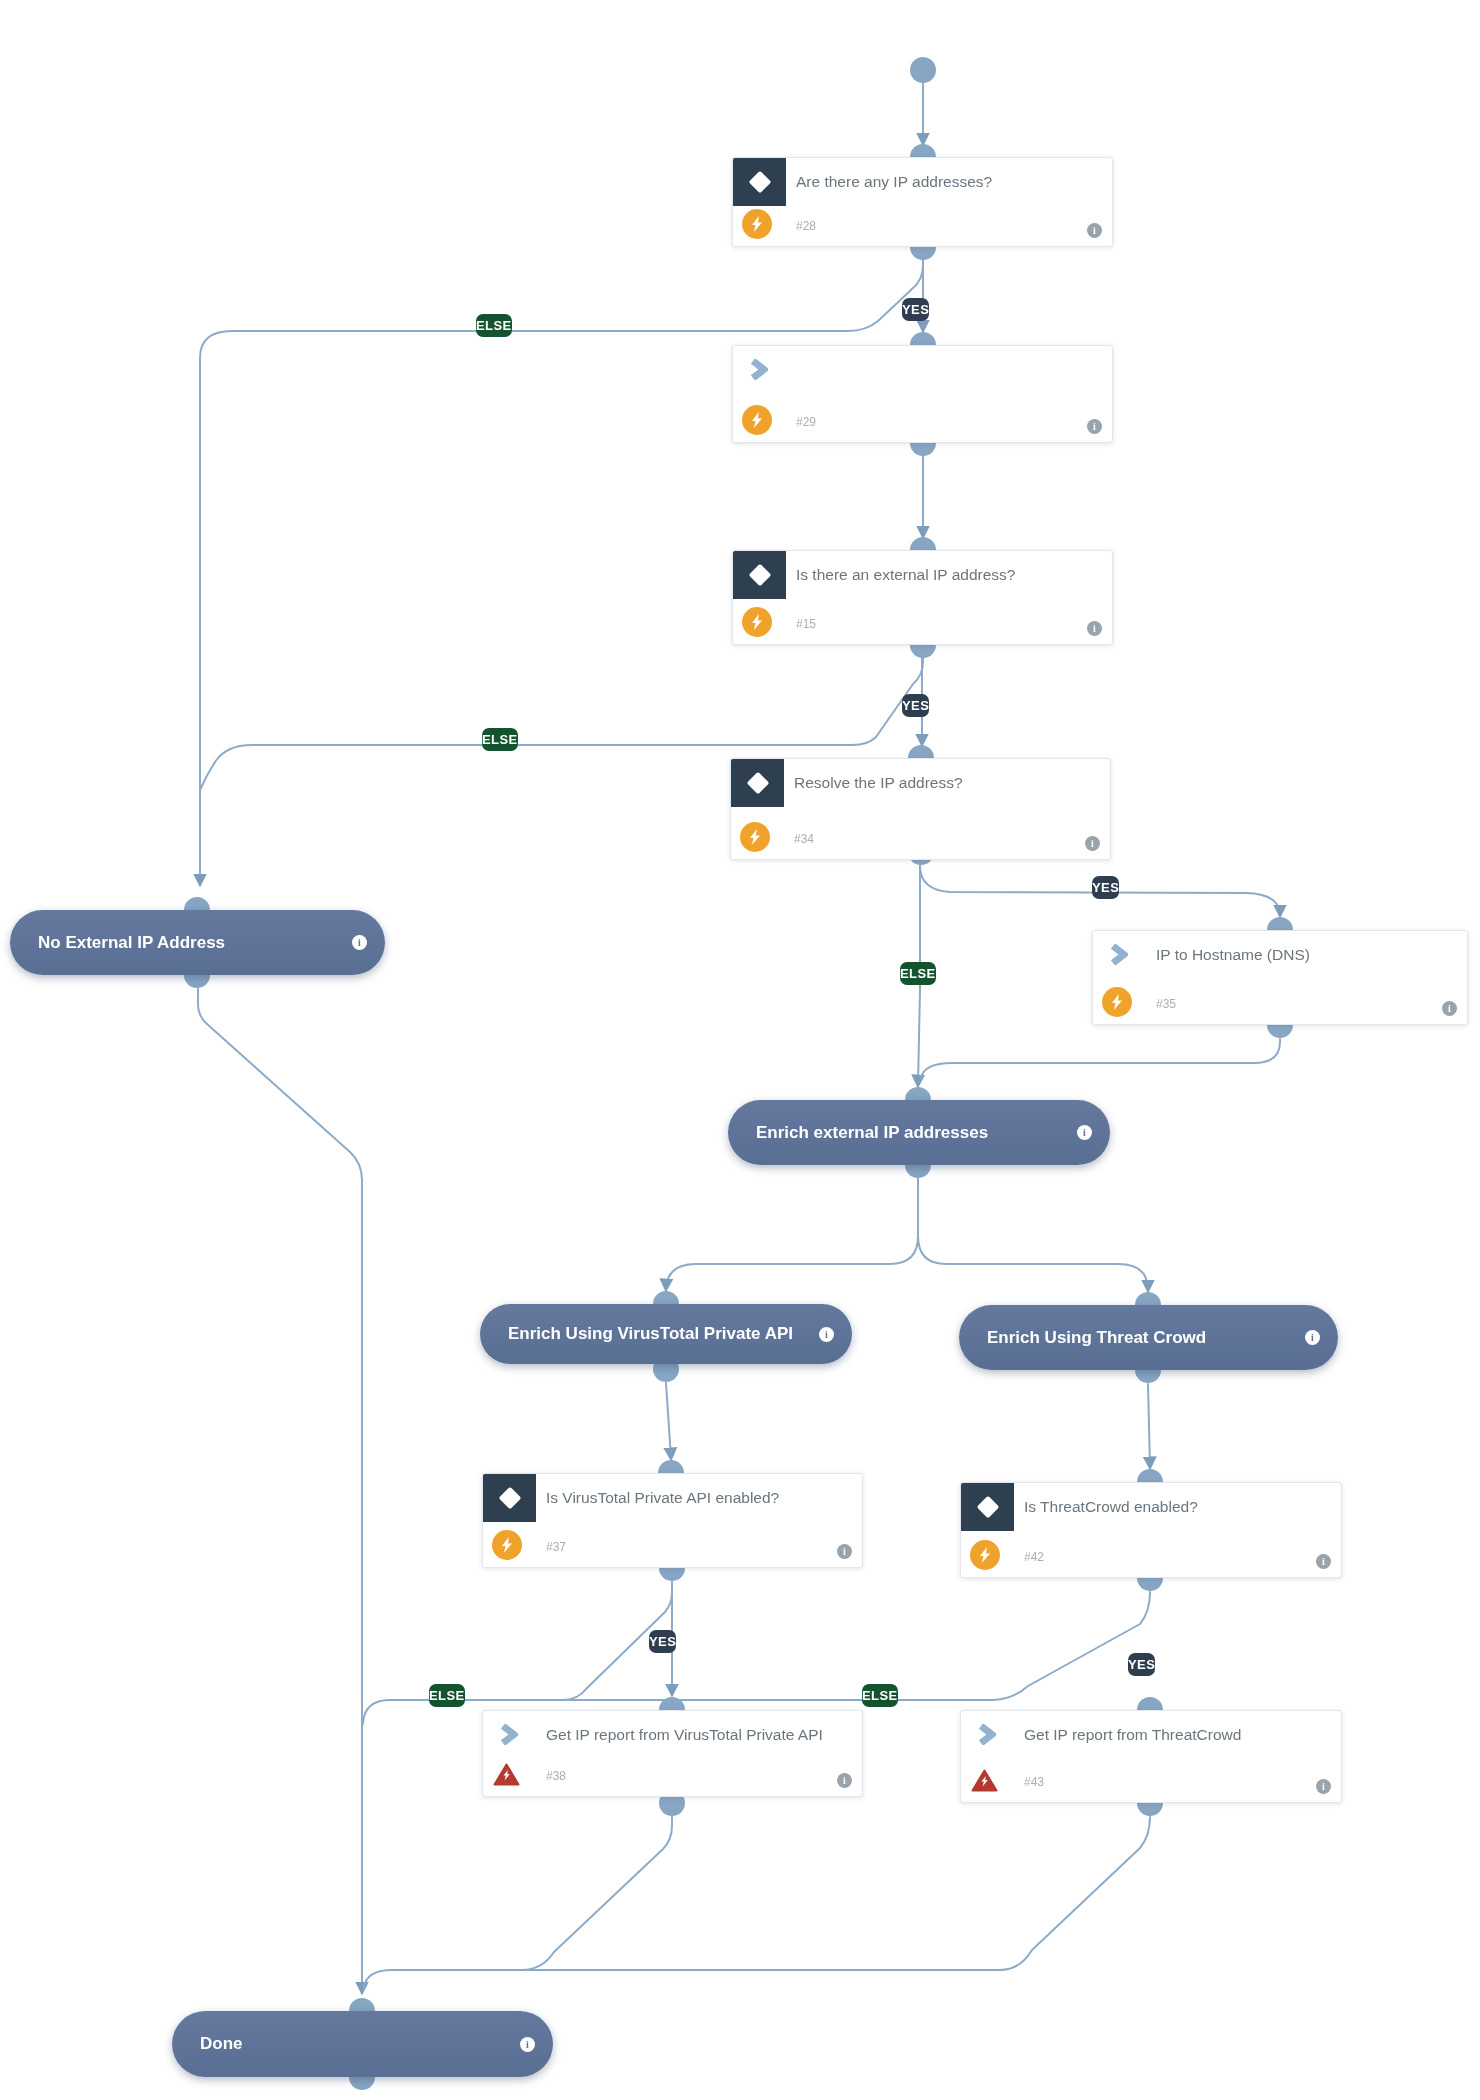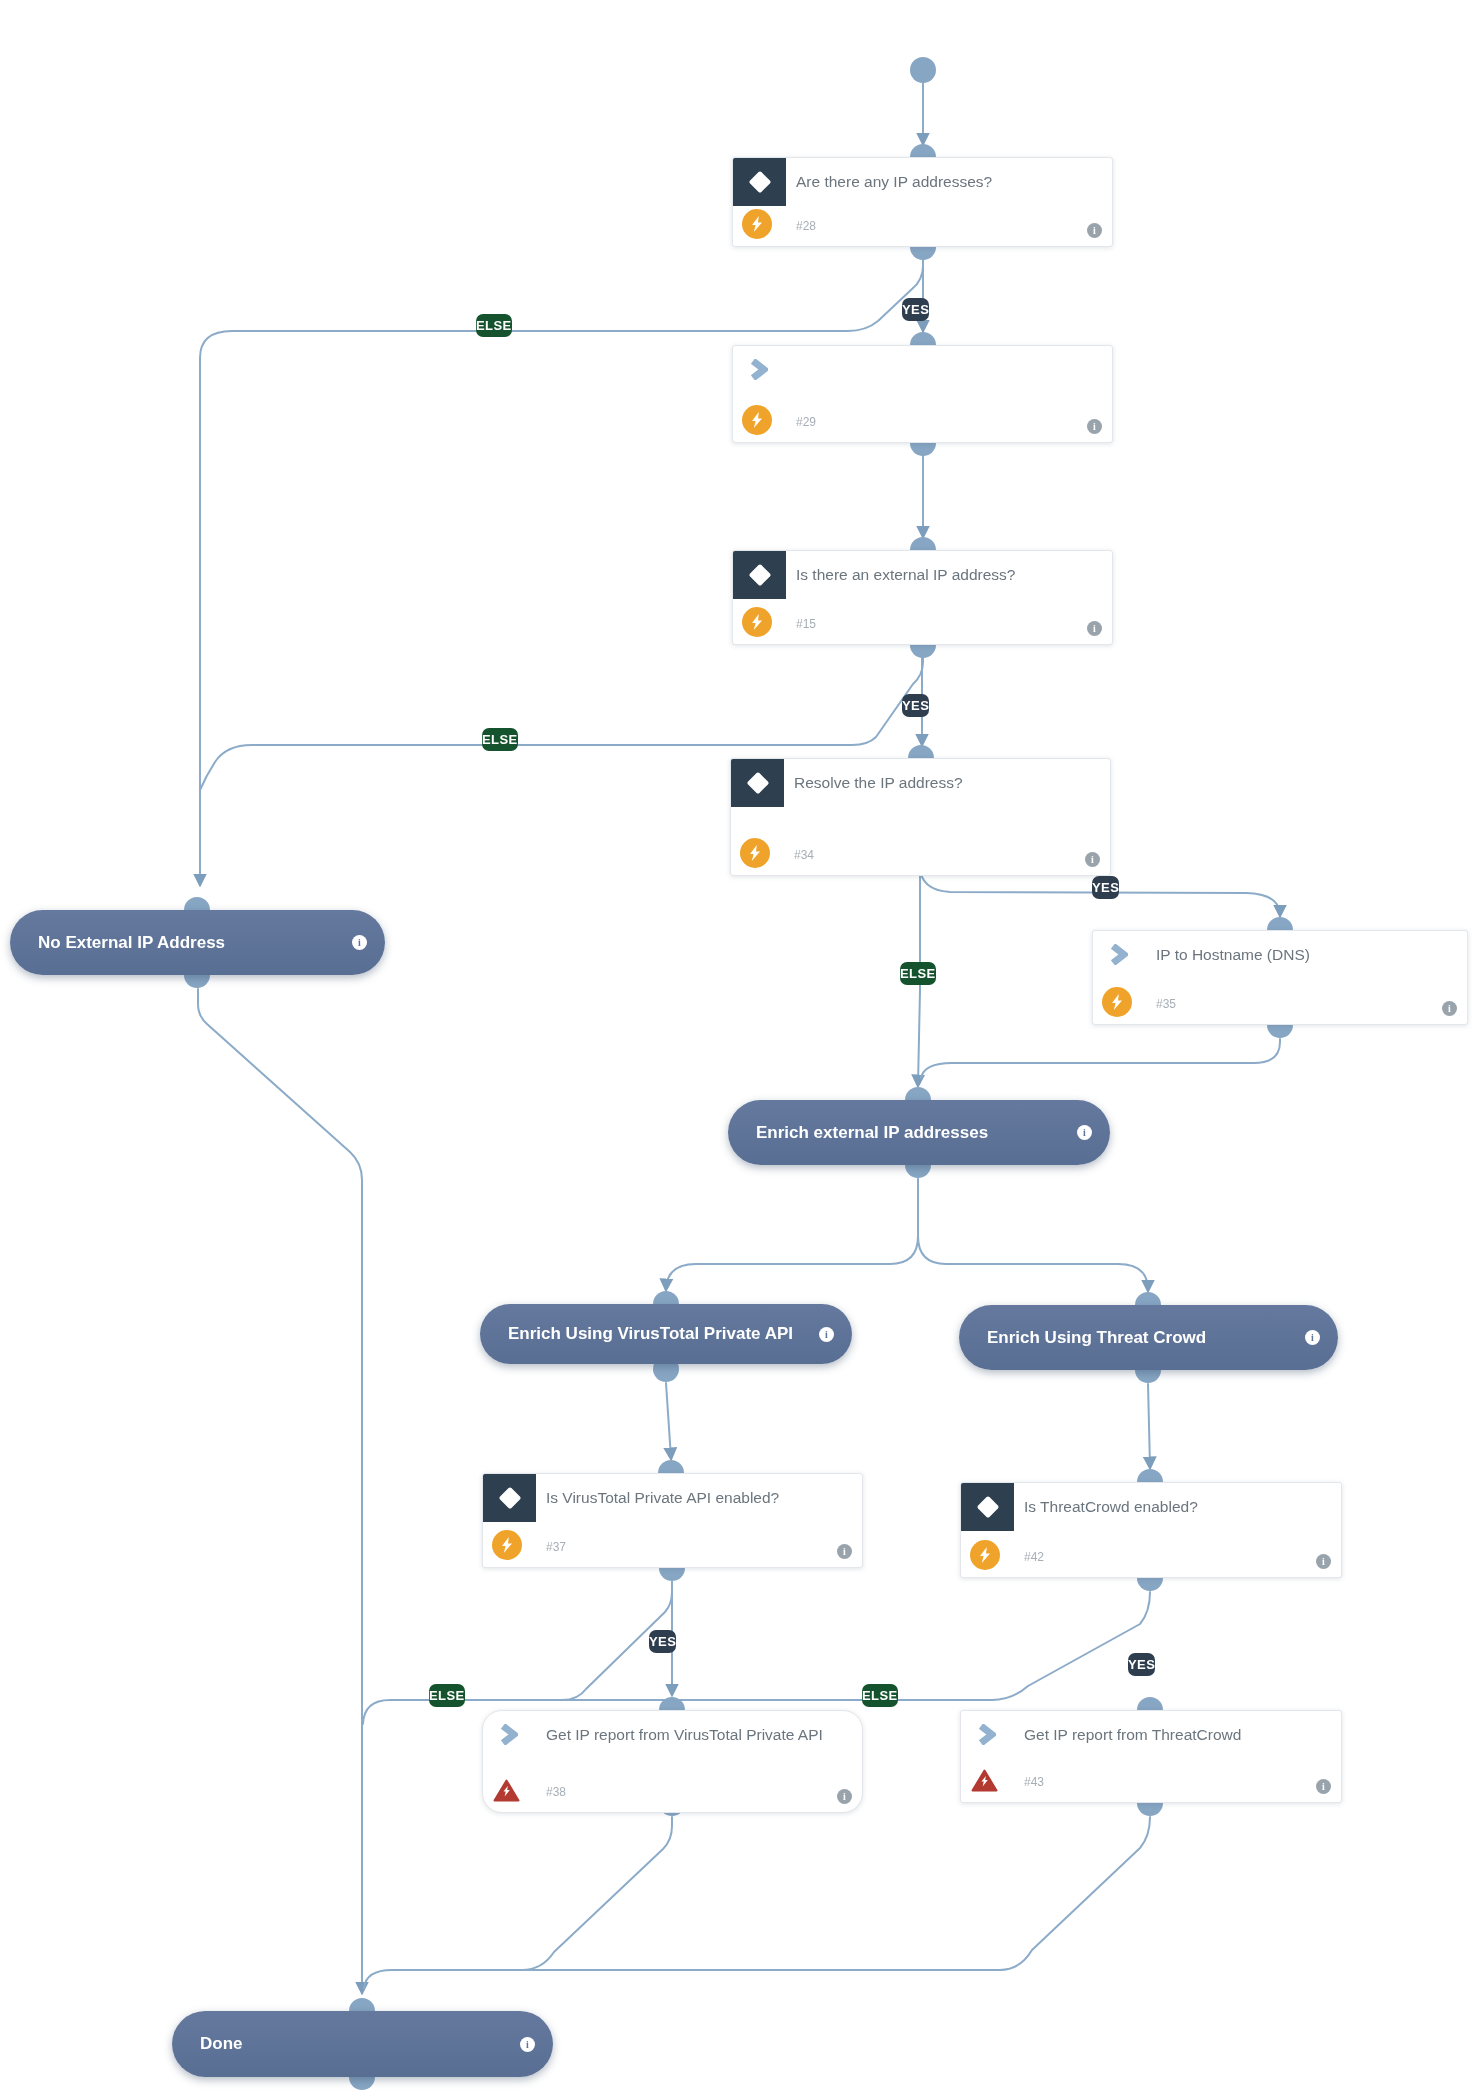--- a/index.html
+++ b/index.html
@@ -188,21 +188,21 @@
     <div class="t-title">Is there an external IP address?</div>
     <div class="bolt">
       <svg viewBox="0 0 12 16" width="12" height="16">
           <path d="M7.8 0 L1 9 H4.6 L2.8 16 L11 6.4 H7 Z" fill="#fff"></path>
         </svg>
     </div>
     <span class="t-id">#15</span>
     <div class="info">i</div>
   </div>
 
-  <div class="task" style="left:730px;top:758px;width:381px;height:118px;">
+  <div class="task" style="left:730px;top:758px;width:381px;height:102px;">
     <div class="cond-head">
         <span class="diamond"></span>
       </div>
     <div class="t-title">Resolve the IP address?</div>
     <div class="bolt">
       <svg viewBox="0 0 12 16" width="12" height="16">
           <path d="M7.8 0 L1 9 H4.6 L2.8 16 L11 6.4 H7 Z" fill="#fff"></path>
         </svg>
     </div>
     <span class="t-id">#34</span>
@@ -246,21 +246,21 @@
     <div class="t-title">Is ThreatCrowd enabled?</div>
     <div class="bolt">
       <svg viewBox="0 0 12 16" width="12" height="16">
           <path d="M7.8 0 L1 9 H4.6 L2.8 16 L11 6.4 H7 Z" fill="#fff"></path>
         </svg>
     </div>
     <span class="t-id">#42</span>
     <div class="info">i</div>
   </div>
 
-  <div class="task" style="left:482px;top:1710px;width:381px;height:103px;border-radius:20px;">
+  <div class="task" style="left:482px;top:1710px;width:381px;height:87px;">
     <div class="chev">
       <svg width="18" height="21" viewBox="0 0 18 21">
           <path d="M3 2 L14 10.5 L3 19" stroke="#92b2d0" stroke-width="7" fill="none"></path>
         </svg>
     </div>
     <div class="t-title">Get IP report from VirusTotal Private API</div>
     <div class="warn">
       <svg width="27" height="23" viewBox="0 0 27 23">
         <path d="M13.5 1.5 L25.5 21.5 H1.5 Z" fill="#b23a31" stroke="#b23a31" stroke-width="2" stroke-linejoin="round"></path>
         <path d="M14.8 7 L10.5 12.5 H12.8 L11.6 17.5 L16.8 11 H14.2 Z" fill="#fff"></path>

